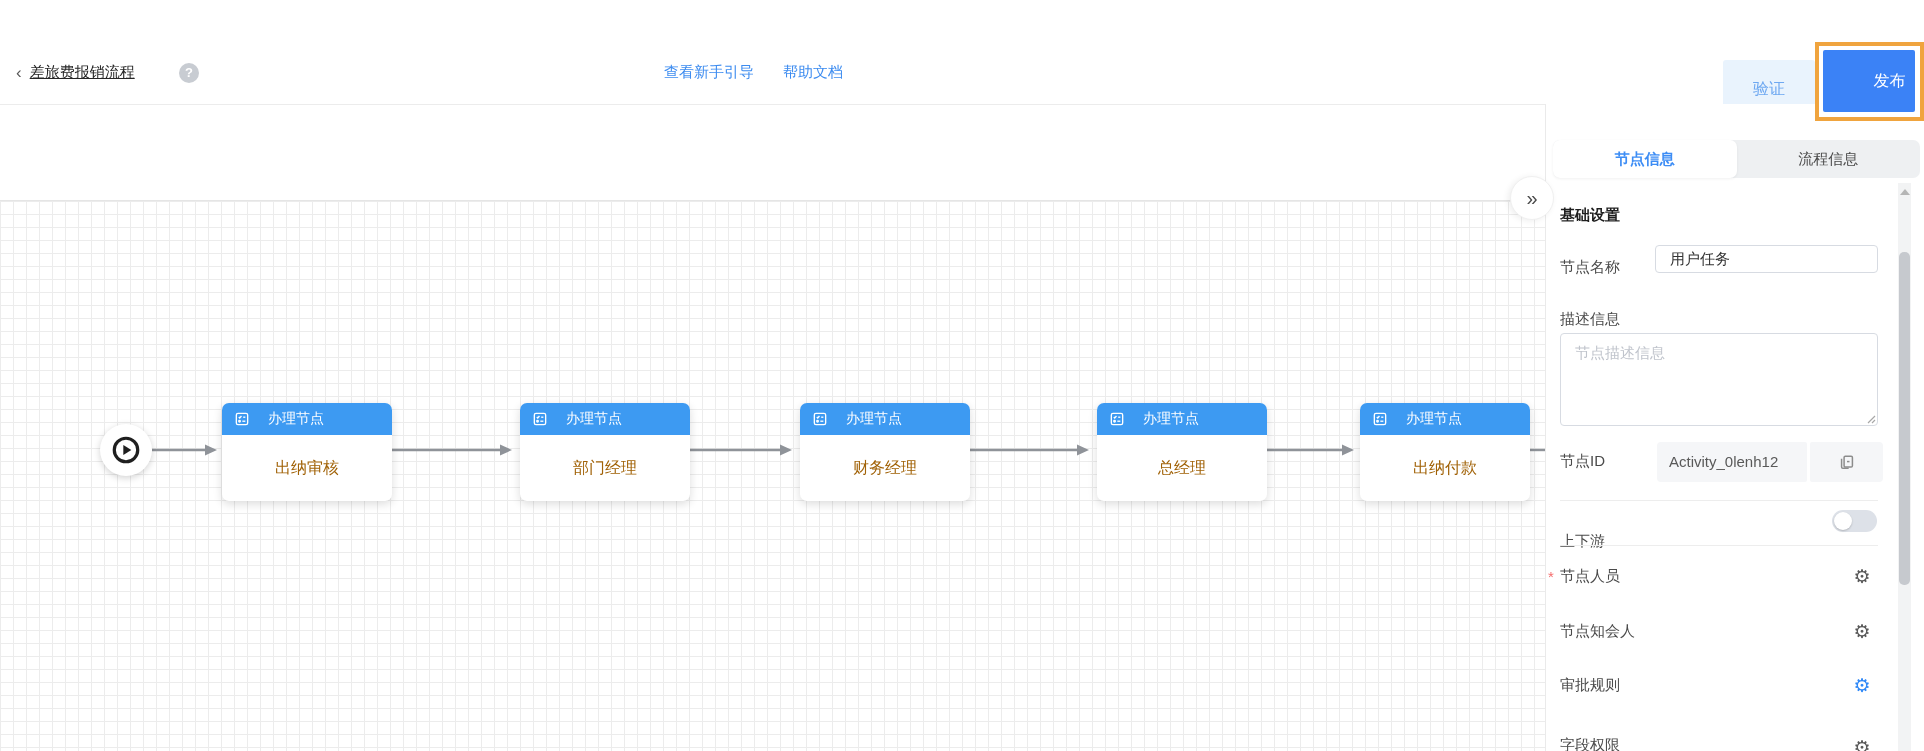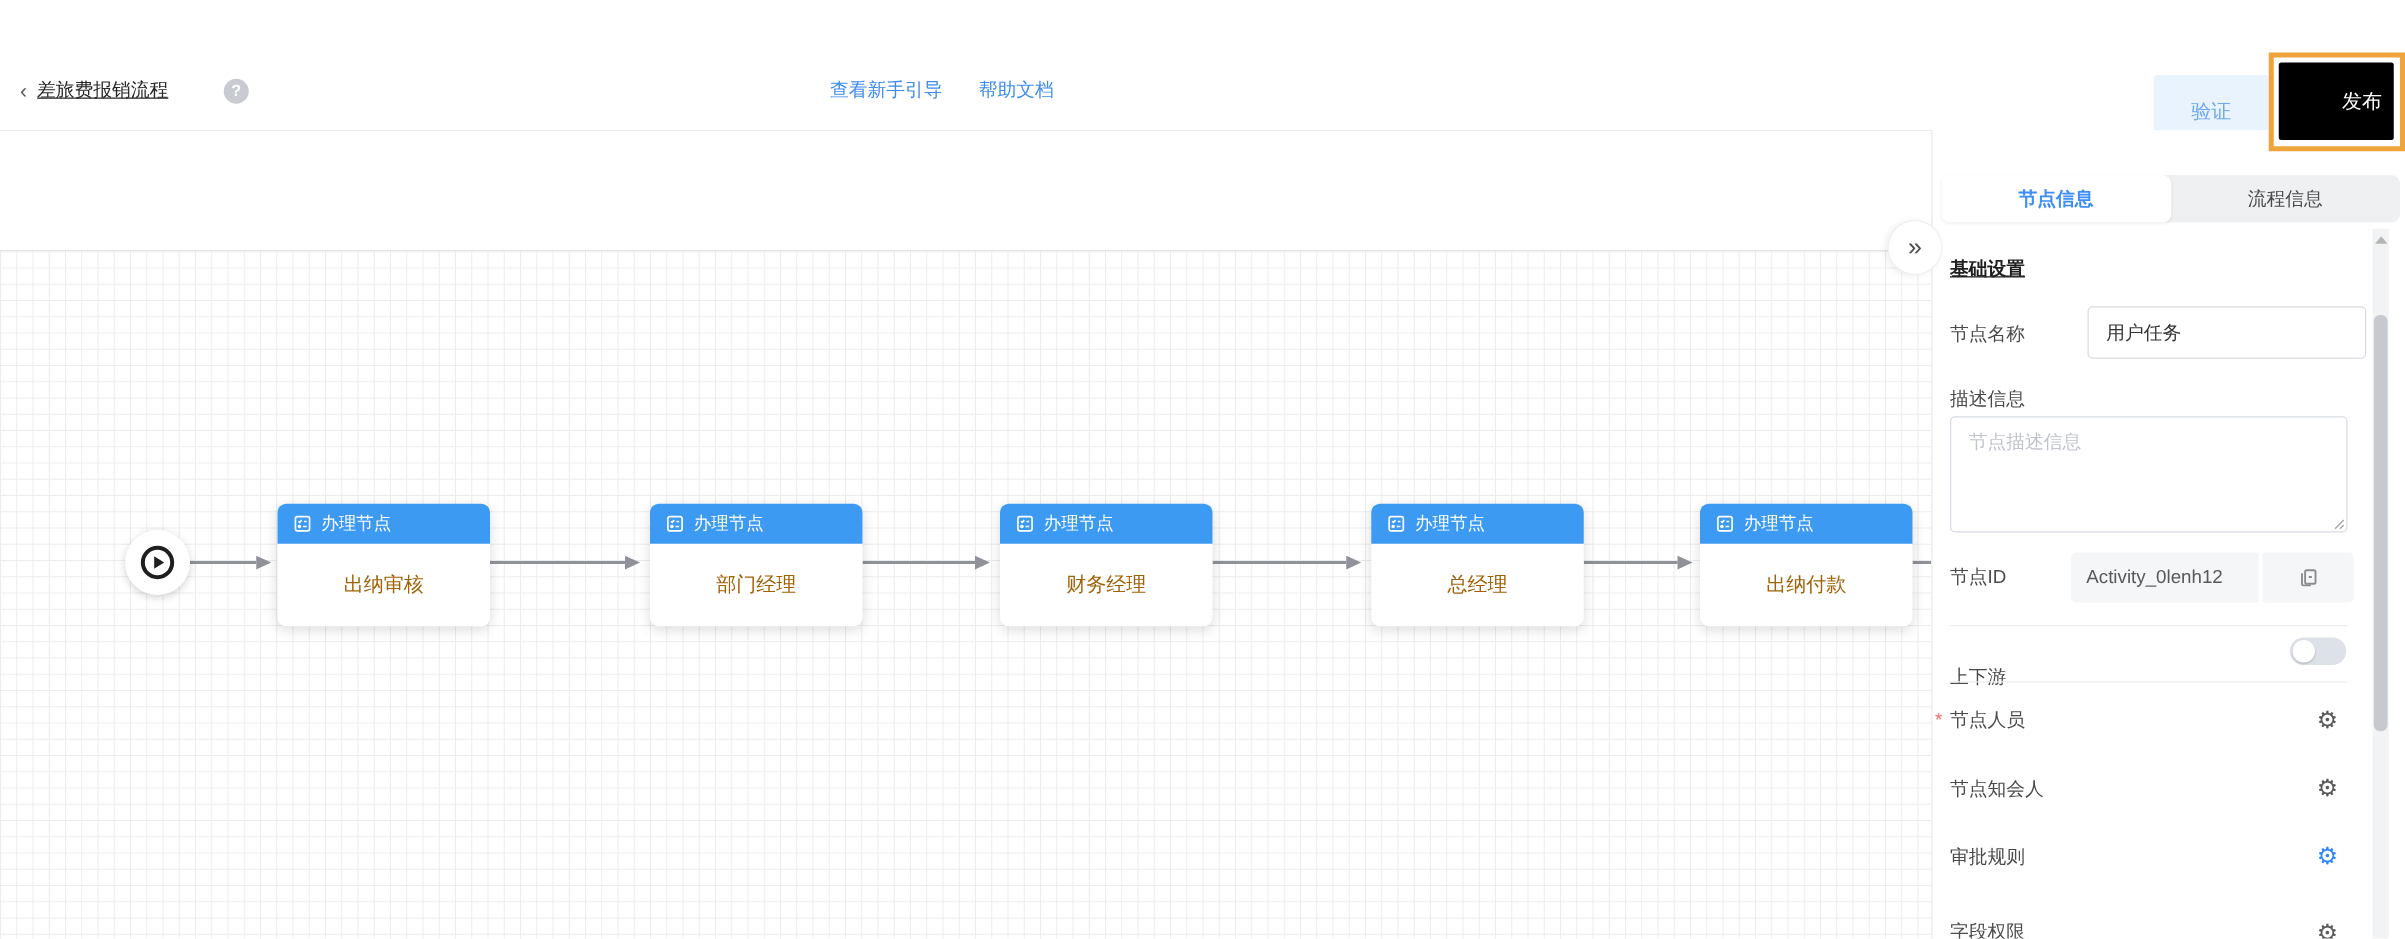--- a/index.html
+++ b/index.html
@@ -17,48 +17,48 @@
 
   
   .header{position:absolute;left:0;top:40px;width:1924px;height:65px;background:#fff;border-bottom:1px solid #ececec;}
   .hitem{position:absolute;top:0;height:65px;display:flex;align-items:center;font-size:15px;color:#262626;}
   .backchev{font-size:17px;color:#595959;margin-right:8px;}
   .flowtitle{text-decoration:underline;cursor:pointer;}
   .helpcircle{width:20px;height:20px;border-radius:50%;background:#c8ccd2;color:#fff;font-size:13px;font-weight:bold;display:flex;align-items:center;justify-content:center;}
   .hlink{color:#3d8cf0;cursor:pointer;}
   .btn-validate{position:absolute;left:1723px;top:50px;width:92px;height:59px;background:#e9f3fd;color:#6ea8f1;font-size:16px;border:none;border-radius:3px;cursor:pointer;margin-top:10px;}
   .pub-highlight{position:absolute;left:1815px;top:42px;width:109px;height:79px;border:4px solid #f0a43e;z-index:30;pointer-events:none;}
-  .btn-publish{position:absolute;left:1823px;top:50px;width:92px;height:62px;background:#000000;color:#fff;font-size:16px;border:none;border-radius:2px;cursor:pointer;z-index:31;padding-left:47px;}
+  .btn-publish{position:absolute;left:1823px;top:50px;width:92px;height:62px;background:#3b82f6;color:#fff;font-size:16px;border:none;border-radius:2px;cursor:pointer;z-index:31;padding-left:47px;}
 
   
   .toolbar{position:absolute;left:0;top:105px;width:1545px;height:95px;background:#fff;}
   .tbtn{position:absolute;top:116px;width:56px;height:74px;display:flex;flex-direction:column;align-items:center;justify-content:flex-start;gap:7px;cursor:pointer;background:none;border:none;padding:0;}
   .tbtn svg{width:28px;height:28px;}
   .tlabel{font-size:14px;color:#262626;white-space:nowrap;}
   .tsep{position:absolute;top:122px;width:1px;height:60px;background:#e8e8e8;}
 
   
   .canvas{position:absolute;left:0;top:200px;width:1545px;height:551px;background:#fff;border-top:1px solid #e5e5e5;
     background-image:linear-gradient(to right,#ececec 1px,transparent 1px),linear-gradient(to bottom,#ececec 1px,transparent 1px);
     background-size:13px 13px;}
   .startnode{position:absolute;left:100px;top:223px;width:52px;height:52px;border-radius:50%;background:#fff;box-shadow:0 2px 7px rgba(0,0,0,.18);display:flex;align-items:center;justify-content:center;cursor:pointer;}
   .flownode{position:absolute;top:202px;width:170px;height:98px;border-radius:7px;background:#fff;box-shadow:0 3px 10px rgba(0,0,0,.14);cursor:pointer;}
-  .nhead{height:31px;background:#3d9af2;border-radius:7px 7px 0 0;display:flex;align-items:center;gap:7px;padding:16px 12px;color:#fff;font-size:14px;font-weight:500;}
+  .nhead{height:31px;background:#3d9af2;border-radius:7px 7px 0 0;display:flex;align-items:center;gap:18px;padding:16px 12px;color:#fff;font-size:14px;font-weight:500;}
   .nbody{height:67px;display:flex;align-items:center;justify-content:center;font-size:16px;color:#a16207;}
   .arrowlayer{position:absolute;left:0;top:0;width:1545px;height:551px;pointer-events:none;}
 
   
   .panel{position:absolute;left:1545px;top:104px;width:379px;height:647px;background:#fff;border-left:1px solid #eaeaea;}
   .collapse{position:absolute;left:1510px;top:176px;width:44px;height:44px;border-radius:50%;background:#fff;border:1px solid #f0f0f0;box-shadow:-2px 1px 6px rgba(0,0,0,.07);display:flex;align-items:center;justify-content:center;font-size:20px;color:#4a4a4a;cursor:pointer;z-index:5;}
   .seg{position:absolute;left:1553px;top:140px;width:367px;height:38px;background:#eef0f2;border-radius:7px;display:flex;z-index:4;}
   .seg .segitem{flex:1;display:flex;align-items:center;justify-content:center;font-size:15px;color:#4a4a4a;cursor:pointer;border-radius:7px;text-align:center;}
   .seg .segitem.on{background:#fff;color:#3d8df5;font-weight:bold;box-shadow:0 1px 3px rgba(0,0,0,.06);}
   .plabel{position:absolute;font-size:15px;color:#4a4a4a;white-space:nowrap;}
-  .ptitle{position:absolute;left:1560px;top:206px;font-size:15px;font-weight:bold;color:#1f1f1f;text-decoration:underline;}
-  .pinput{position:absolute;left:1655px;top:245px;width:223px;height:42px;border:1px solid #d7dbe2;border-radius:4px;font-size:15px;color:#333;padding:0 14px;outline:none;margin-left:15px;}
+  .ptitle{position:absolute;left:1560px;top:206px;font-size:15px;font-weight:bold;color:#1f1f1f;}
+  .pinput{position:absolute;left:1655px;top:245px;width:223px;height:28px;border:1px solid #d7dbe2;border-radius:4px;font-size:15px;color:#333;padding:0 14px;outline:none;}
   .ptextarea{position:absolute;left:1560px;top:333px;width:318px;height:93px;border:1px solid #d7dbe2;border-radius:4px;font-size:15px;color:#333;padding:10px 14px;resize:none;outline:none;}
   .ptextarea::placeholder{color:#c0c4cc;}
   .resizegrip{position:absolute;left:1866px;top:414px;width:10px;height:10px;pointer-events:none;}
   .idbox{position:absolute;left:1657px;top:442px;width:150px;height:40px;background:#f5f6f8;border-radius:4px 2px 2px 4px;font-size:15px;color:#595959;line-height:40px;padding:0 12px;white-space:nowrap;overflow:hidden;}
   .copybox{position:absolute;left:1810px;top:442px;width:73px;height:40px;background:#f5f6f8;border-radius:2px 4px 4px 2px;display:flex;align-items:center;justify-content:center;cursor:pointer;}
   .pdivider{position:absolute;left:1560px;width:318px;height:1px;background:#ededed;}
   .toggle{position:absolute;left:1832px;top:510px;width:45px;height:22px;border-radius:11px;background:#dde1e8;cursor:pointer;}
   .toggle .knob{position:absolute;left:2px;top:2px;width:18px;height:18px;border-radius:50%;background:#fff;box-shadow:0 1px 2px rgba(0,0,0,.2);}
   .gear{position:absolute;left:1850px;width:24px;height:24px;font-size:19px;line-height:24px;text-align:center;color:#595959;cursor:pointer;}
   .gear.blue{color:#2f88f7;}

